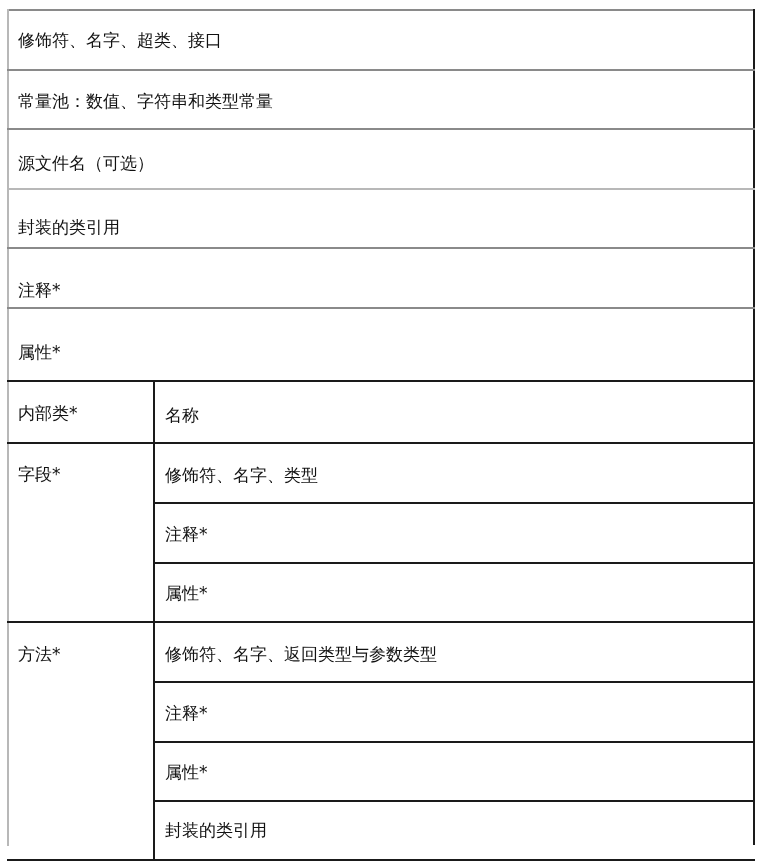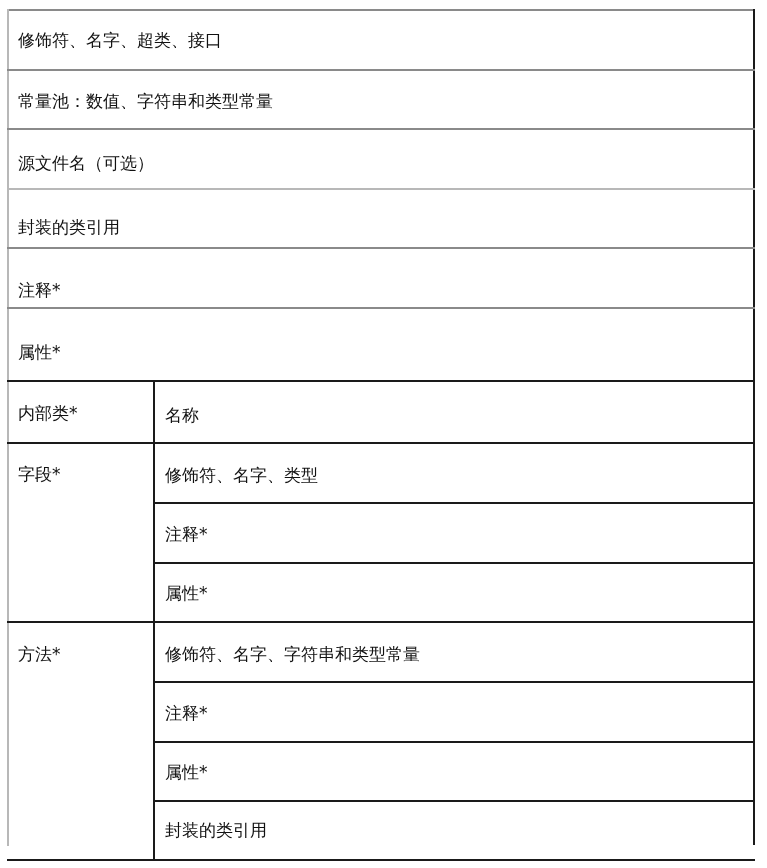--- a/index.html
+++ b/index.html
@@ -81,21 +81,21 @@
 
   <div class="row" style="left:165px; top:583px;">
     <span class="cell-text">属性*</span>
   </div>
   <div class="hline dark" style="left:7px; top:621px; width:748px;"></div>
 
   <div class="row" style="left:18px; top:644px;">
     <span class="cell-text">方法*</span>
   </div>
   <div class="row" style="left:165px; top:644px;">
-    <span class="cell-text">修饰符、名字、字符串和类型常量</span>
+    <span class="cell-text">修饰符、名字、返回类型与参数类型</span>
   </div>
   <div class="hline dark" style="left:153px; top:681px; width:602px;"></div>
 
   <div class="row" style="left:165px; top:703px;">
     <span class="cell-text">注释*</span>
   </div>
   <div class="hline dark" style="left:153px; top:741px; width:602px;"></div>
 
   <div class="row" style="left:165px; top:762px;">
     <span class="cell-text">属性*</span>

